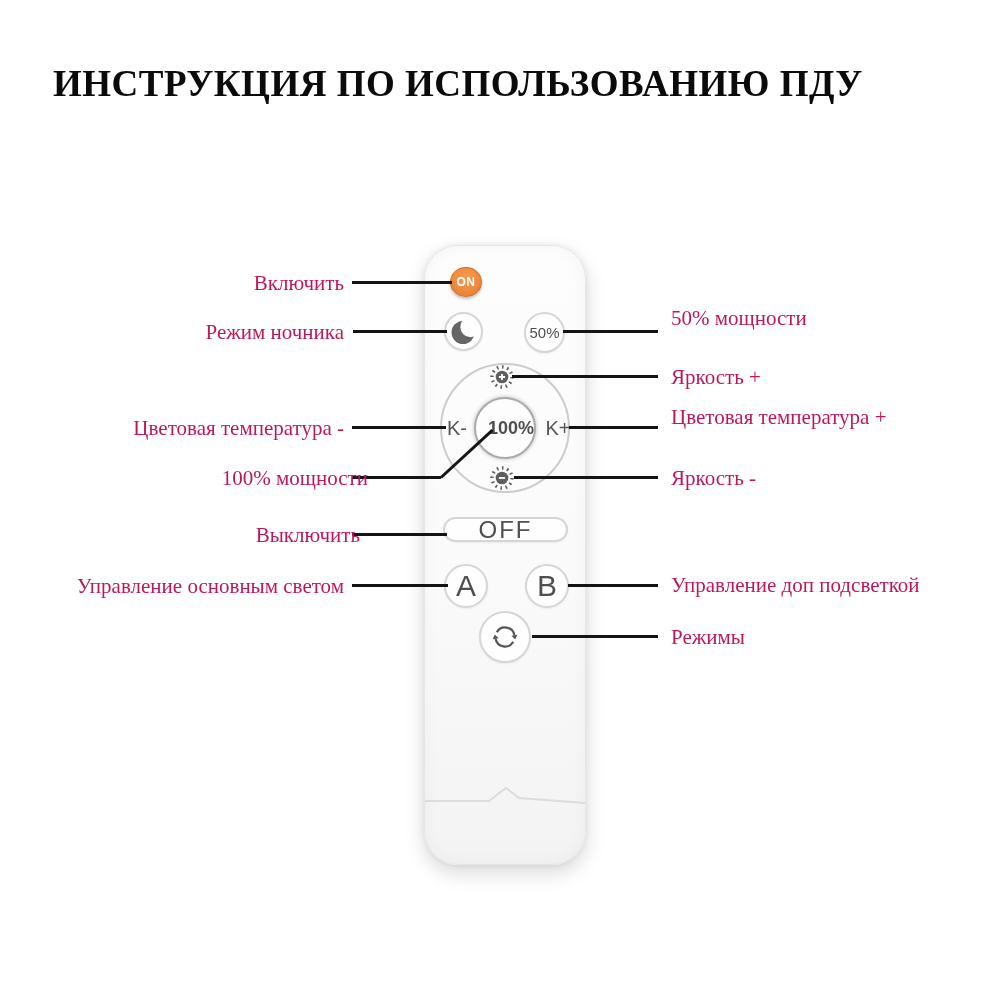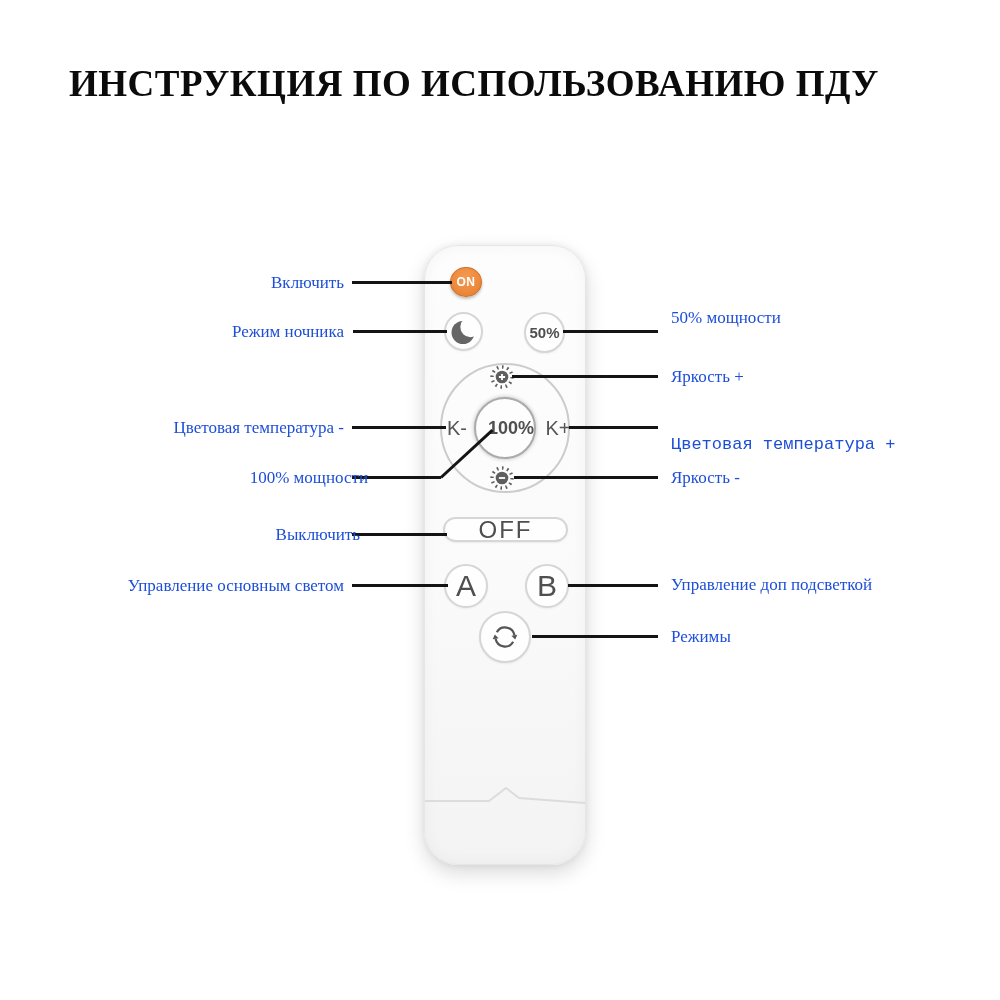--- a/index.html
+++ b/index.html
@@ -1,42 +1,42 @@
 <!DOCTYPE html>
 <html><head>
 <meta charset="utf-8">
 <style>
   html,body{margin:0;padding:0;}
   body{width:1000px;height:1000px;background:#ffffff;position:relative;overflow:hidden;
        font-family:"Liberation Serif","DejaVu Serif",serif;}
   .abs{position:absolute;}
   
-  .title{position:absolute;left:16px;top:62px;width:916px;text-align:center;
+  .title{position:absolute;left:0;top:62px;width:916px;text-align:center;
          font-weight:bold;font-size:37px;letter-spacing:.5px;color:#0b0b0b;white-space:nowrap;}
   
-  .lbl{position:absolute;font-size:17px;color:#1d4ed8;white-space:nowrap;height:30px;line-height:30px;}
+  .lbl{position:absolute;font-size:21px;color:#be185d;white-space:nowrap;height:30px;line-height:30px;}
   .lbl.L{text-align:right;}
   
   .line{position:absolute;height:3px;background:#141414;}
   
   .remote{position:absolute;left:424px;top:245px;width:162px;height:620px;
           border-radius:34px;border:1px solid #e6e6e6;box-sizing:border-box;
           background:linear-gradient(180deg,#fdfdfd 0%,#fafafa 55%,#f3f3f3 100%);
           box-shadow:0 8px 20px rgba(0,0,0,.15),0 0 6px rgba(0,0,0,.07),inset 0 0 16px rgba(0,0,0,.04);}
   
   .btn{position:absolute;box-sizing:border-box;background:#fefefe;border:2px solid #d6d6d6;
        border-radius:50%;display:flex;align-items:center;justify-content:center;
        color:#4f4f4f;font-family:"Liberation Sans","DejaVu Sans",sans-serif;
        box-shadow:0 1px 2px rgba(0,0,0,.06);}
   .btn-on{left:450px;top:267px;width:32px;height:30px;border:1px solid #cf6e27;
           background:radial-gradient(circle at 50% 35%,#f49a52 0%,#ee8b3f 55%,#e07a2c 100%);
           color:#ffffff;font-size:12px;font-weight:bold;letter-spacing:.5px;
           box-shadow:0 2px 3px rgba(0,0,0,.25);}
   .btn-moon{left:444px;top:312px;width:39px;height:39px;}
-  .btn-50{left:524px;top:312px;width:41px;height:41px;font-size:15px;font-weight:bold;}
+  .btn-50{left:524px;top:312px;width:41px;height:41px;font-size:15px;font-weight:normal;}
   .ring{left:440px;top:363px;width:130px;height:130px;border:2px solid #cccccc;
         background:#fcfcfc;box-shadow:none;}
   .btn-100{left:474px;top:397px;width:62px;height:62px;border:2px solid #ababab;
            box-shadow:0 0 4px rgba(0,0,0,.25);font-size:18px;font-weight:bold;background:#fdfdfd;justify-content:flex-end;}
   .ktext{position:absolute;width:30px;height:28px;line-height:28px;text-align:center;
          font-family:"Liberation Sans","DejaVu Sans",sans-serif;font-size:20px;color:#565656;}
   .sunwrap{position:absolute;width:26px;height:26px;}
   .btn-off{left:443px;top:517px;width:125px;height:25px;border-radius:18px;
            font-size:24px;letter-spacing:2px;}
   .btn-a{left:444px;top:564px;width:44px;height:44px;font-size:30px;}
@@ -138,16 +138,16 @@
 
 <div class="lbl L" style="right:656px;top:268px;">Включить</div>
 <div class="lbl L" style="right:656px;top:317px;">Режим ночника</div>
 <div class="lbl L" style="right:656px;top:413px;">Цветовая температура -</div>
 <div class="lbl L" style="right:632px;top:463px;">100% мощности</div>
 <div class="lbl L" style="right:640px;top:520px;">Выключить</div>
 <div class="lbl L" style="right:656px;top:571px;">Управление основным светом</div>
 
 <div class="lbl" style="left:671px;top:303px;">50% мощности</div>
 <div class="lbl" style="left:671px;top:362px;">Яркость +</div>
-<div class="lbl" style="left:671px;top:430px;font-family:Liberation Mono, monospace;">Цветовая температура +</div>
+<div class="lbl" style="left:671px;top:402px;">Цветовая температура +</div>
 <div class="lbl" style="left:671px;top:463px;">Яркость -</div>
 <div class="lbl" style="left:671px;top:570px;">Управление доп подсветкой</div>
 <div class="lbl" style="left:671px;top:622px;">Режимы</div>
 
 </body></html>

